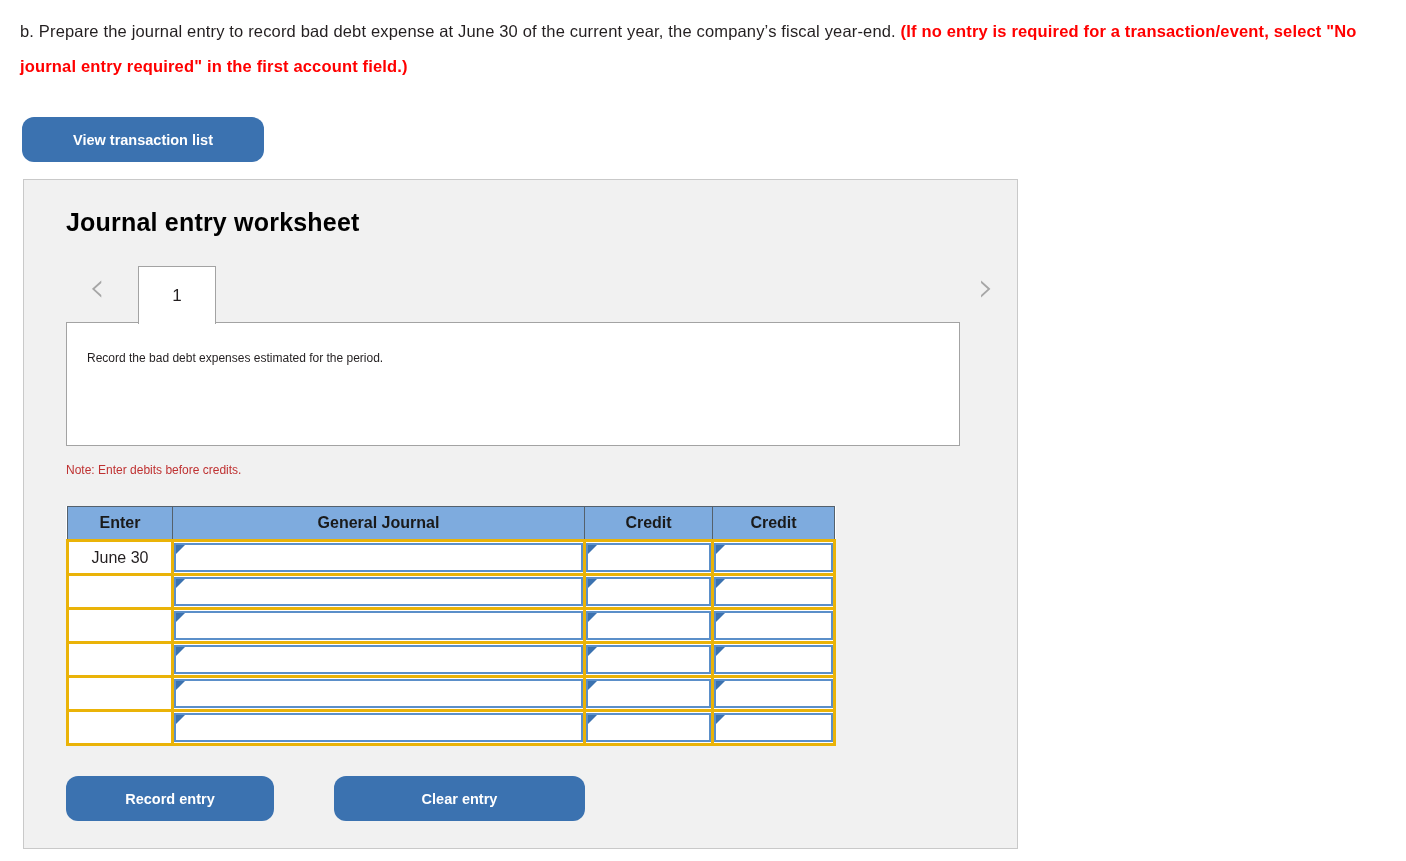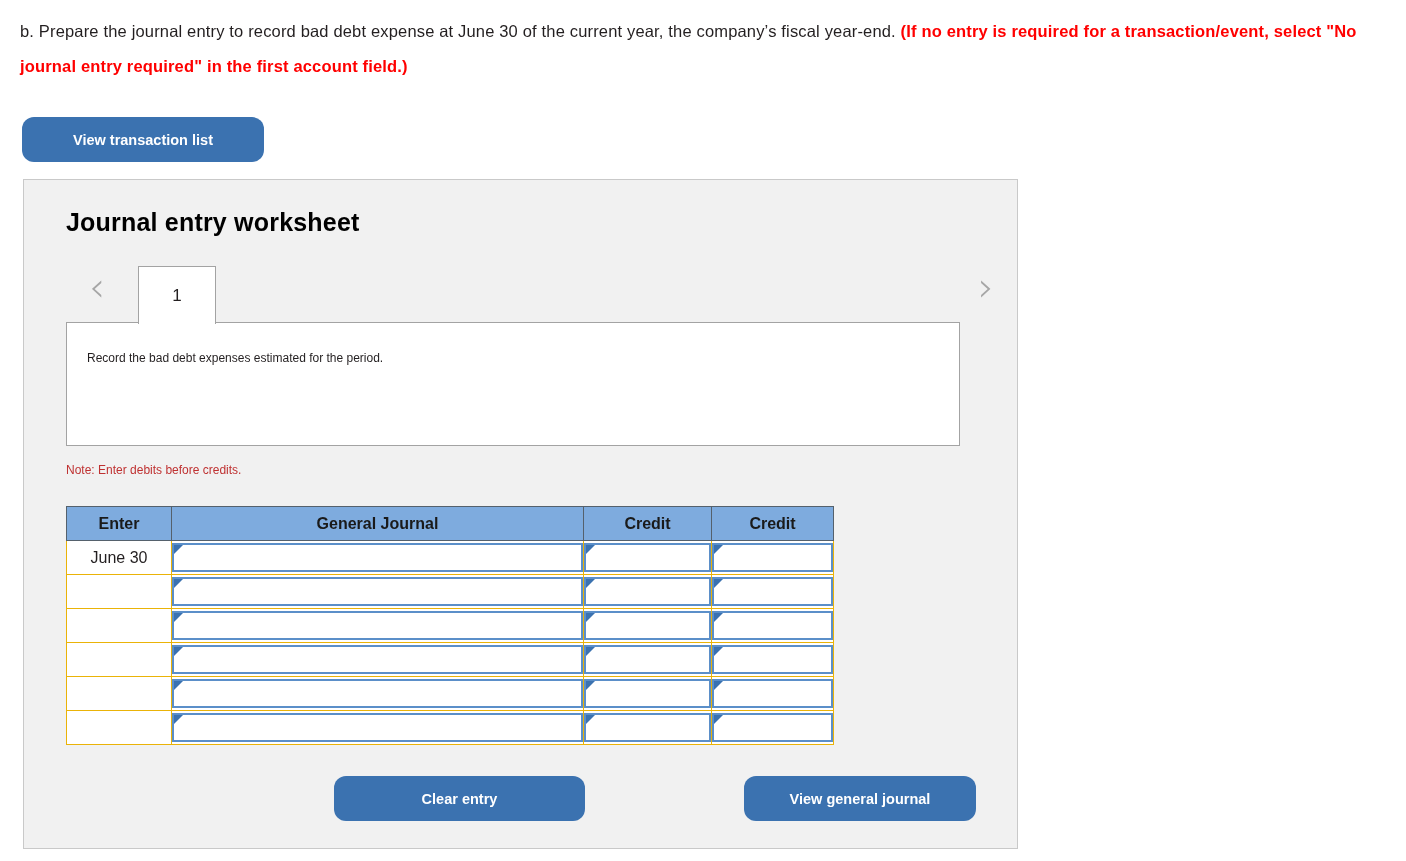--- a/index.html
+++ b/index.html
@@ -159,21 +159,21 @@
     background: #7eabde;
     border: 1px solid #55616c;
     font-size: 16px;
     font-weight: bold;
     color: #1a1a1a;
     height: 34px;
     padding: 0;
     text-align: center;
   }
   .jtable td {
-    border: 1px solid #eab308;
+    border: 3px solid #eab308;
     padding: 0;
     height: 34px;
     background: #ffffff;
     vertical-align: middle;
   }
   .col-date   { width: 105px; }
   .col-gj     { width: 412px; }
   .col-debit  { width: 128px; }
   .col-credit { width: 122px; }
 
@@ -381,15 +381,15 @@
         </td>
         <td class="combo-cell">
           <span class="combo">
             <input class="combo-input num" type="text" value="" style="">
           </span>
         </td>
       </tr>
     </tbody>
   </table>
 
+  <button class="btn" id="record-entry">Record entry</button>
   <button class="btn" id="clear-entry">Clear entry</button>
-  <button class="btn" id="view-general-journal">View general journal</button>
 </div>
 
 </body></html>

